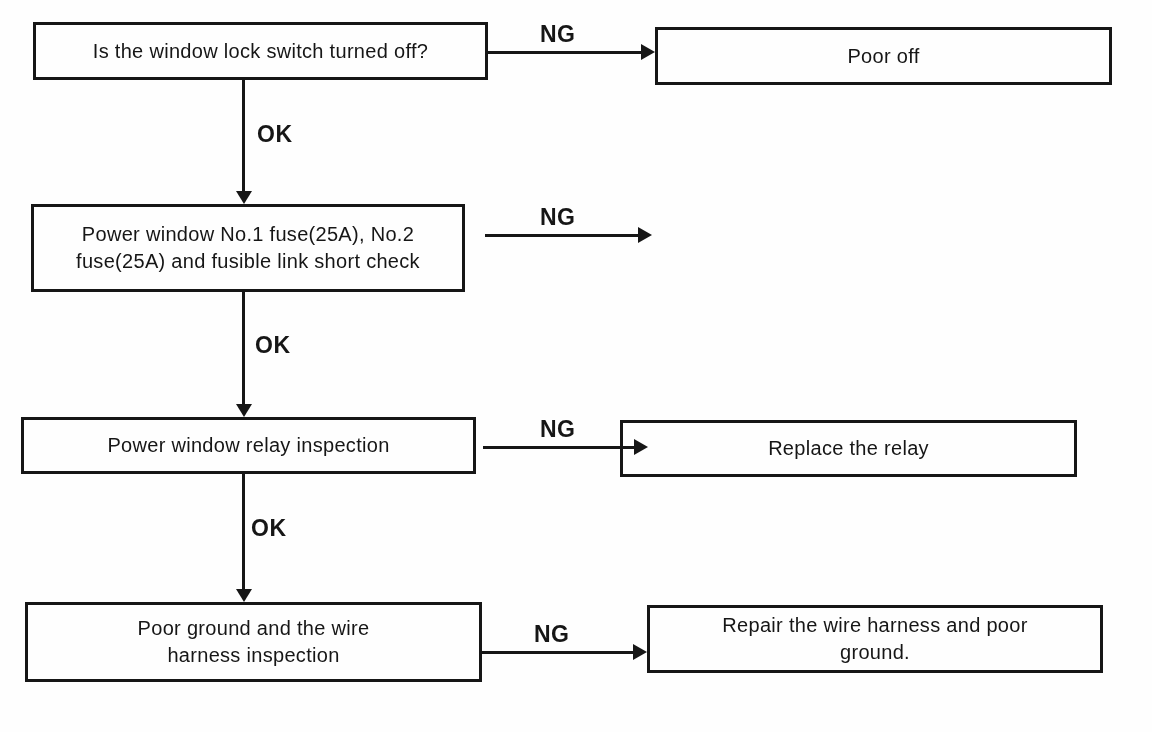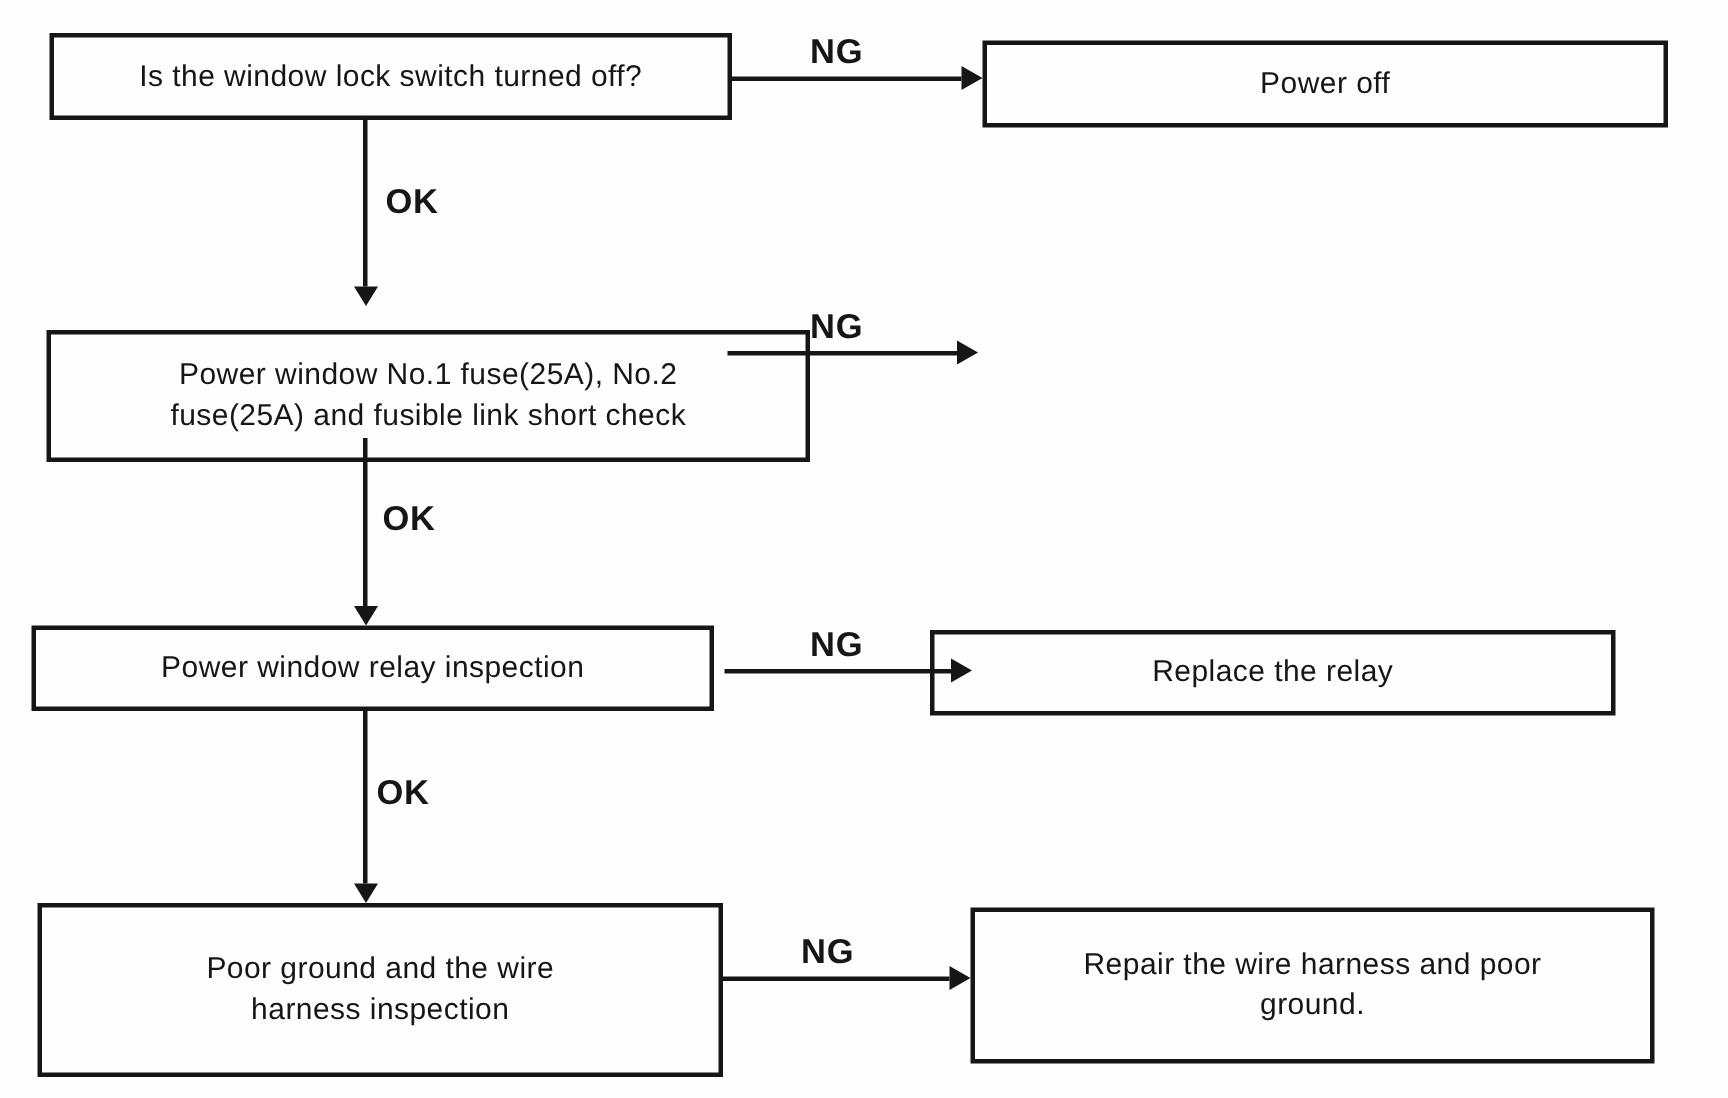--- a/index.html
+++ b/index.html
@@ -58,42 +58,42 @@
   .head-down {
     position: absolute;
     width: 0;
     height: 0;
     border-top: 13px solid #161616;
     border-left: 8px solid transparent;
     border-right: 8px solid transparent;
   }
   
   .l1 { left: 33px;  top: 22px;  width: 455px; height: 58px; }
-  .l2 { left: 31px;  top: 204px; width: 509px; height: 88px; margin-top: 16px; }
+  .l2 { left: 31px;  top: 204px; width: 434px; height: 88px; }
   .l3 { left: 21px;  top: 417px; width: 455px; height: 57px; }
-  .l4 { left: 25px;  top: 602px; width: 457px; height: 116px; }
+  .l4 { left: 25px;  top: 602px; width: 457px; height: 80px; }
   
   .r1 { left: 655px; top: 27px;  width: 457px; height: 58px; }
   .r2 { left: 652px; top: 207px; width: 456px; height: 58px; }
   .r3 { left: 620px; top: 420px; width: 457px; height: 57px; }
-  .r4 { left: 647px; top: 605px; width: 456px; height: 104px; }
+  .r4 { left: 647px; top: 605px; width: 456px; height: 68px; }
 </style>
 </head>
 <body>
 
 <div class="canvas">
 
   <div class="node l1">Is the window lock switch turned off?</div>
   <div class="node l2">Power window No.1 fuse(25A), No.2
 fuse(25A) and fusible link short check</div>
   <div class="node l3">Power window relay inspection</div>
   <div class="node l4">Poor ground and the wire
 harness inspection</div>
 
-  <div class="node r1">Power off</div>
+  <div class="node r1">Poor off</div>
   <div class="node r3">Replace the relay</div>
   <div class="node r4">Repair the wire harness and poor
 ground.</div>
 
   <div>
     <div class="vline" style="left:242px; top:79px; height:112px;"></div>
     <div class="head-down" style="left:236px; top:191px;"></div>
     <div class="edge-label" style="left:257px; top:121px;">OK</div>
   </div>
   <div>

